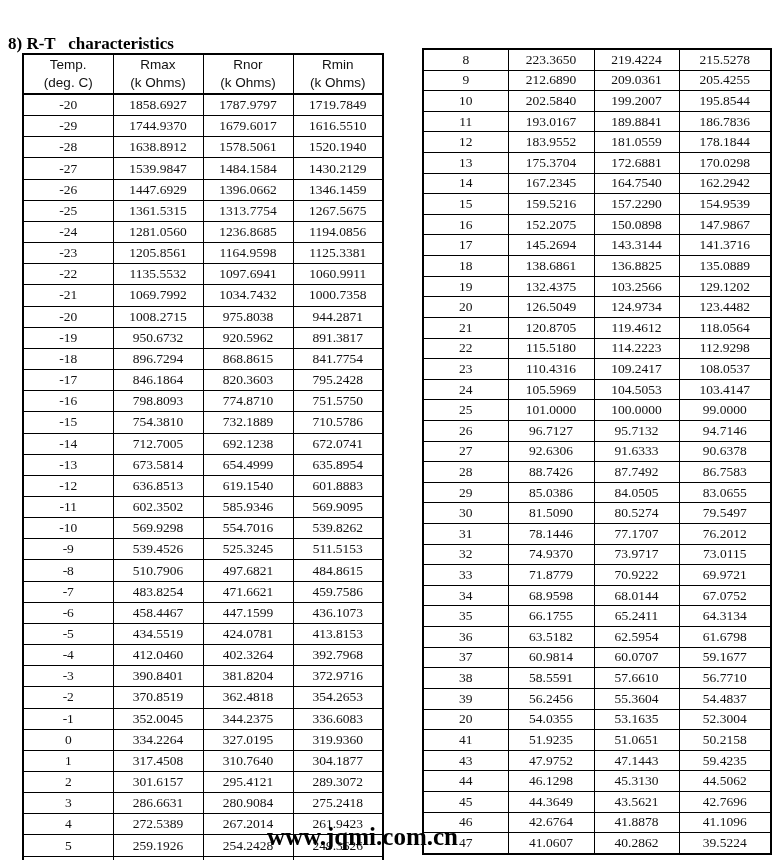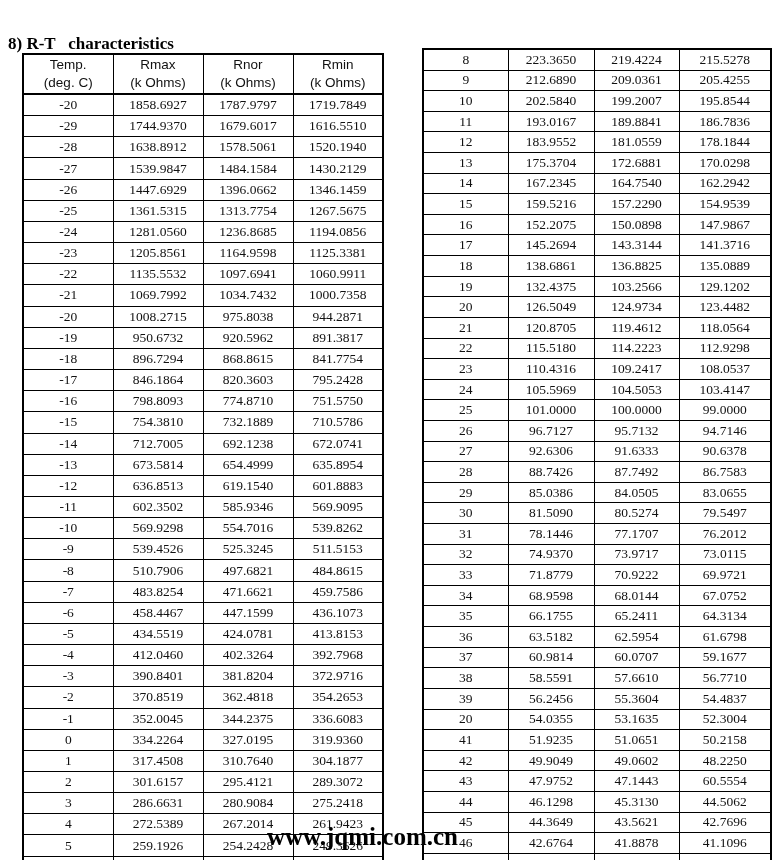--- a/index.html
+++ b/index.html
@@ -563,30 +563,24 @@
           <td>53.1635</td>
           <td>52.3004</td>
         </tr>
         <tr>
           <td>41</td>
           <td>51.9235</td>
           <td>51.0651</td>
           <td>50.2158</td>
         </tr>
         <tr>
-          <td>42</td>
-          <td>49.9049</td>
-          <td>49.0602</td>
-          <td>48.2250</td>
-        </tr>
-        <tr>
           <td>43</td>
           <td>47.9752</td>
           <td>47.1443</td>
-          <td>60.5554</td>
+          <td>59.4235</td>
         </tr>
         <tr>
           <td>44</td>
           <td>46.1298</td>
           <td>45.3130</td>
           <td>44.5062</td>
         </tr>
         <tr>
           <td>45</td>
           <td>44.3649</td>

